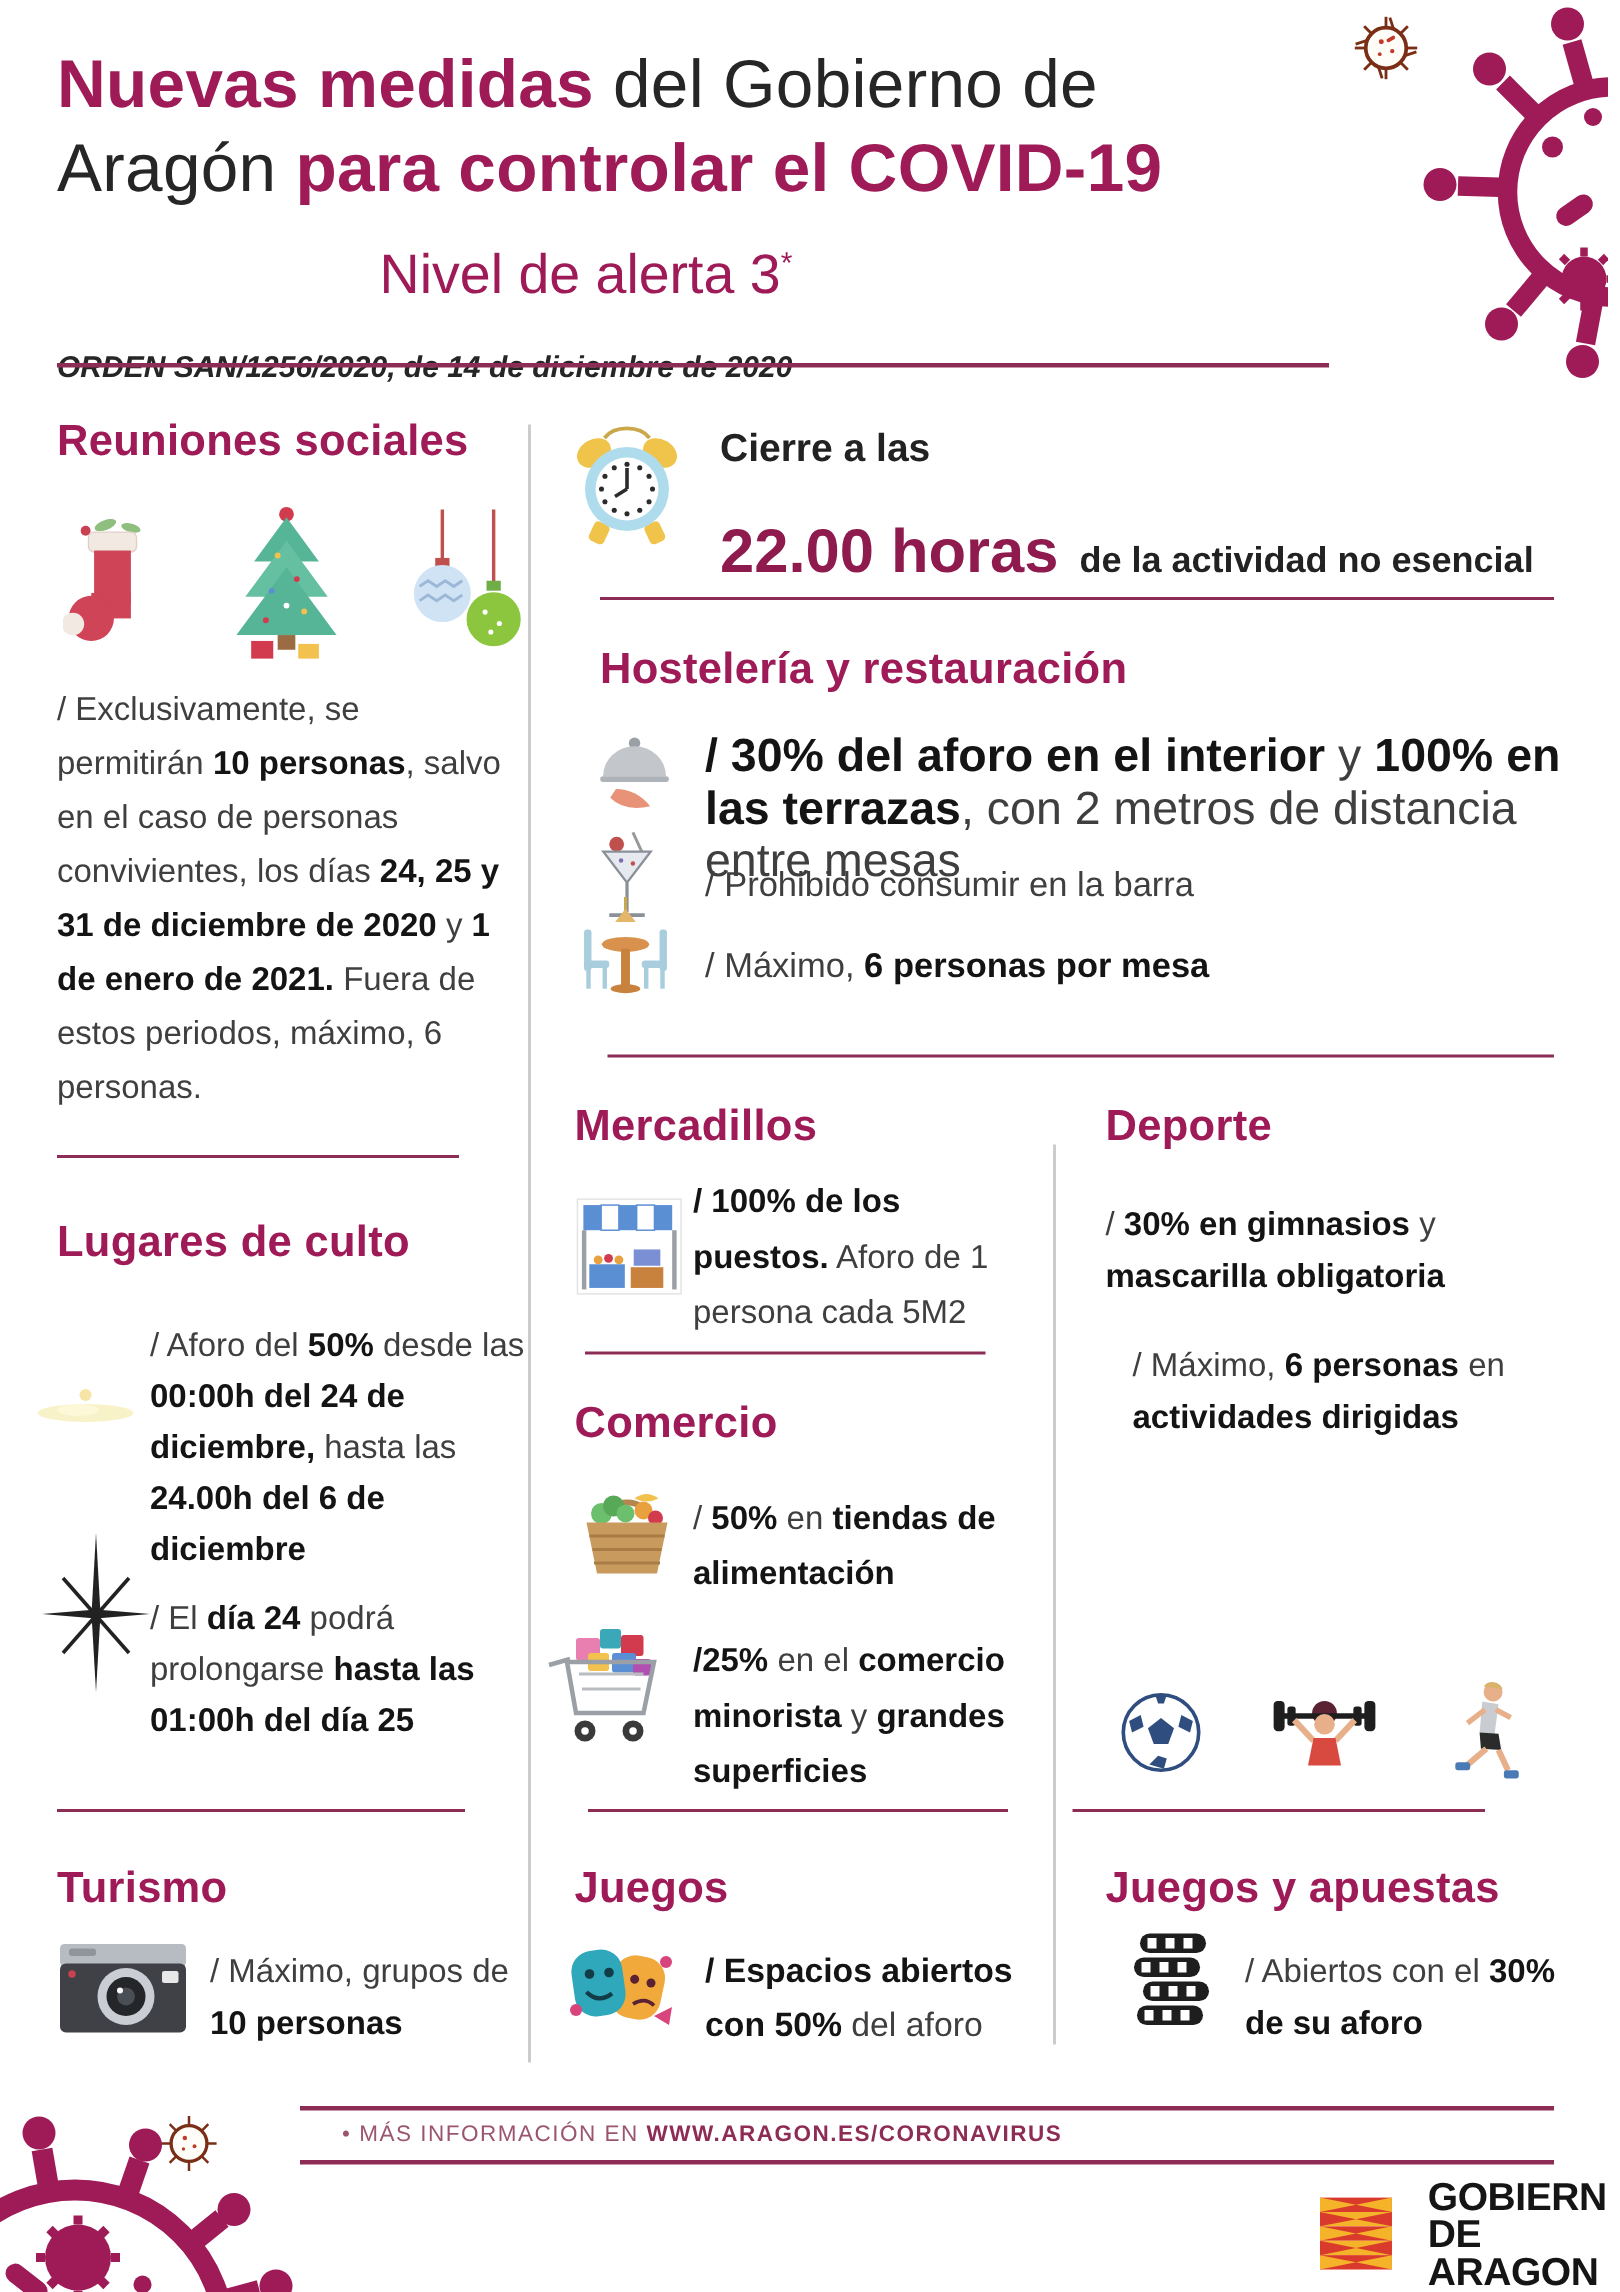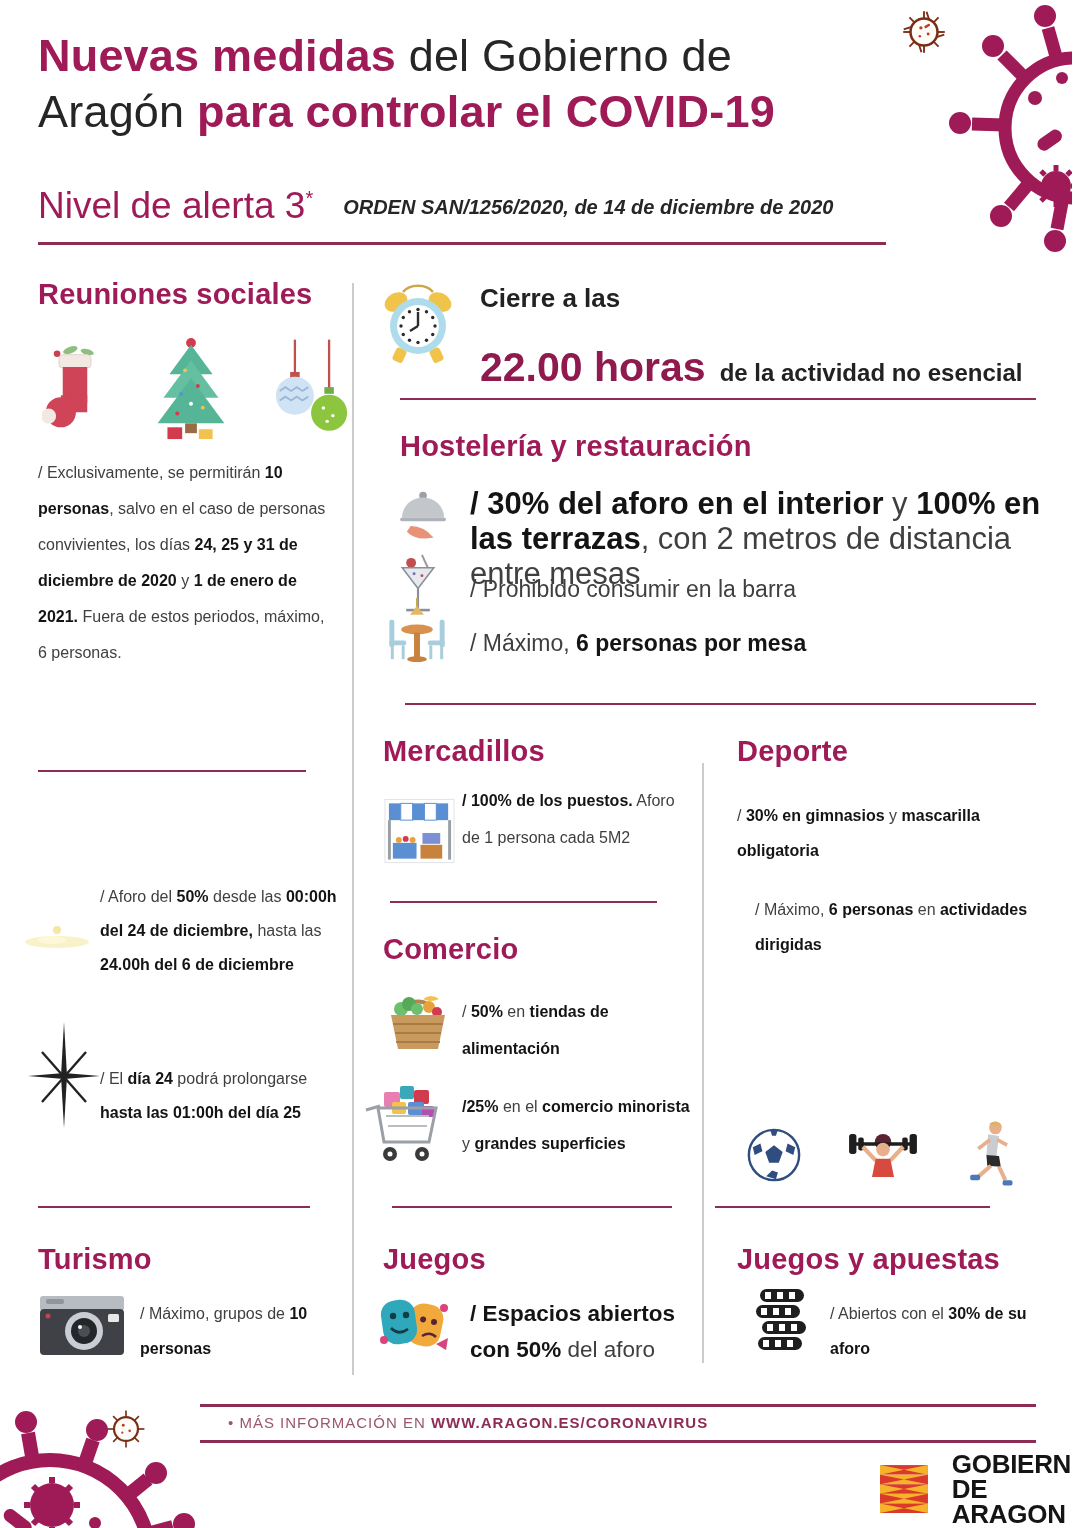--- a/index.html
+++ b/index.html
@@ -2,21 +2,21 @@
 <html><head>
 <meta charset="utf-8">
 <style>
   html,body{margin:0;padding:0;background:#ffffff;}
   .page{position:relative;width:1072px;height:1528px;background:#ffffff;overflow:hidden;
         font-family:"Liberation Sans",sans-serif;color:#3f3f3f;}
   .abs{position:absolute;}
   .rule{background:#8d2d55;}
   .divider{background:#cccccc;width:2px;}
   .sec-title{font-size:29px;font-weight:700;color:#9e1b57;letter-spacing:.2px;}
-  .rt{font-size:16px;line-height:35px;color:#3f3f3f;}
+  .rt{font-size:22px;line-height:35px;color:#3f3f3f;}
   .rt b{color:#141414;}
   .main-title{font-size:45px;line-height:56px;font-weight:700;color:#9e1b57;letter-spacing:.2px;}
   .main-title .blk{color:#262626;font-weight:400;}
   .alert-row{display:flex;align-items:flex-end;gap:30px;}
   .alert{font-size:37px;color:#9e1b57;font-weight:400;}
   .alert sup{font-size:20px;}
   .order{font-style:italic;font-weight:700;font-size:20px;color:#262626;padding-bottom:8px;}
   .closure-l1{font-size:26px;font-weight:700;color:#222;}
   .closure-row{display:flex;align-items:baseline;gap:14px;margin-top:36px;}
   .closure-time{font-size:41px;font-weight:700;color:#8e1a4e;}
@@ -29,21 +29,21 @@
 </head>
 <body>
 
 <div class="page">
 
   <div class="abs main-title" style="left:38px;top:28px;width:840px;">
     <span>Nuevas medidas</span><span class="blk"> del Gobierno de</span><br>
     <span class="blk">Aragón </span><span>para controlar el COVID-19</span>
   </div>
 
-  <div class="abs alert-row" style="left:38px;top:185px;">
+  <div class="abs alert-row" style="left:38px;top:162px;flex-direction:column;">
     <div class="alert"><span>Nivel de alerta 3</span><sup>*</sup></div>
     <div class="order">ORDEN SAN/1256/2020, de 14 de diciembre de 2020</div>
   </div>
 
   <div class="abs rule" style="left:38px;top:242px;width:848px;height:3px;"></div>
 
   <svg class="abs" style="left:940px;top:0;width:140px;height:270px;" viewBox="0 0 140 270">
     <g stroke="#9e1b57" stroke-width="13" fill="#9e1b57">
       <circle cx="135" cy="128" r="70" fill="none"></circle>
       <line x1="85" y1="78" x2="62" y2="55"></line>
@@ -143,20 +143,21 @@
       <circle cx="52" cy="74" r="1.8" fill="#ffffff"></circle>
         <circle cx="62" cy="82" r="1.8" fill="#ffffff"></circle>
         <circle cx="56" cy="88" r="1.8" fill="#ffffff"></circle>
     </svg>
   </div>
 
   <div class="abs rt" style="left:38px;top:455px;width:296px;line-height:36px;"><span>/ Exclusivamente, se permitirán </span><b>10 personas</b><span>, salvo en el caso de personas convivientes, los días </span><b>24, 25 y 31 de diciembre de 2020</b><span> y </span><b>1 de enero de 2021.</b><span> Fuera de estos periodos, máximo, 6 personas.</span></div>
 
   <div class="abs rule" style="left:38px;top:770px;width:268px;height:2px;"></div>
 
+  <div class="abs sec-title" style="left:38px;top:812px;">Lugares de culto</div>
 
   <svg class="abs" style="left:22px;top:912px;width:70px;height:52px;" viewBox="0 0 70 52">
     <ellipse cx="35" cy="30" rx="32" ry="6" fill="#f7f0c0" opacity="0.85"></ellipse>
     <ellipse cx="30" cy="28" rx="14" ry="4" fill="#fdf8d8"></ellipse>
     <circle cx="35" cy="18" r="4" fill="#f5e29a" opacity="0.9"></circle>
   </svg>
   <div class="abs rt" style="left:100px;top:880px;width:252px;line-height:34px;"><span>/ Aforo del </span><b>50%</b><span> desde las </span><b>00:00h del 24 de diciembre,</b><span> hasta las </span><b>24.00h del 6 de diciembre</b></div>
 
   <svg class="abs" style="left:26px;top:1018px;width:76px;height:112px;" viewBox="0 0 76 112">
     <polygon points="38,4 41,58 38,110 35,58" fill="#222"></polygon>

